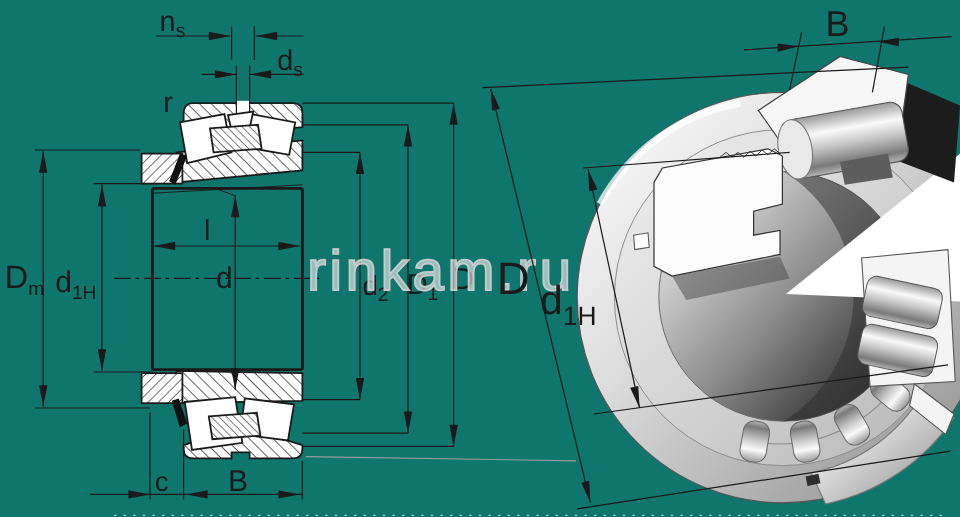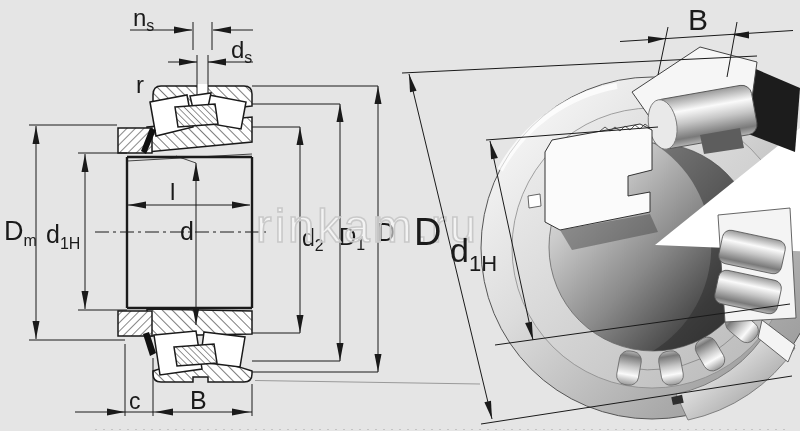--- a/index.html
+++ b/index.html
@@ -1,16 +1,16 @@
 <!DOCTYPE html>
 <html><head>
 <meta charset="utf-8">
 <style>
   html,body{margin:0;padding:0;background:#ffffff;}
-  .stage{position:relative;width:800px;height:431px;background:#e5e5e5;overflow:hidden;
+  .stage{position:relative;width:800px;height:431px;background:#0f766e;overflow:hidden;
          font-family:"Liberation Sans", sans-serif;}
   svg{display:block}
   .ln{stroke:#1a1a1a;stroke-width:1;fill:none;}
   .thick{stroke:#1a1a1a;stroke-width:2.4;fill:none;}
   .outl{stroke:#1a1a1a;stroke-width:1.5;}
   .arr{fill:#1a1a1a;stroke:none;}
   .lbl{fill:#1a1a1a;font-family:"Liberation Sans", sans-serif;}
   .sub{font-size:16px;}
   .wm{fill:rgba(255,255,255,0.55);stroke:#c9c9c9;stroke-width:1.6;
       font-size:47px;letter-spacing:3px;font-family:"Liberation Sans", sans-serif;}

